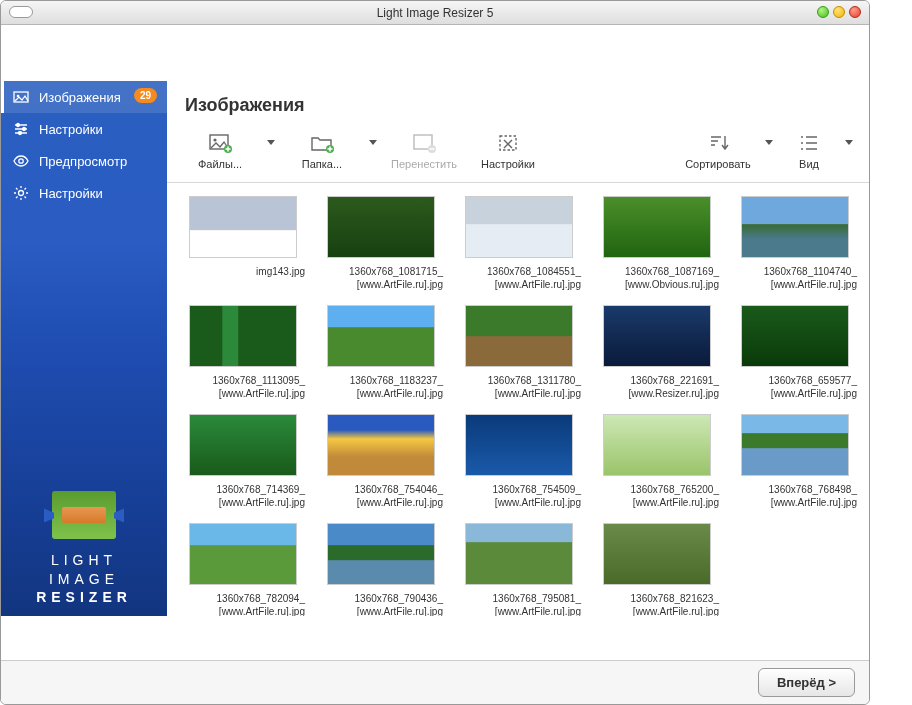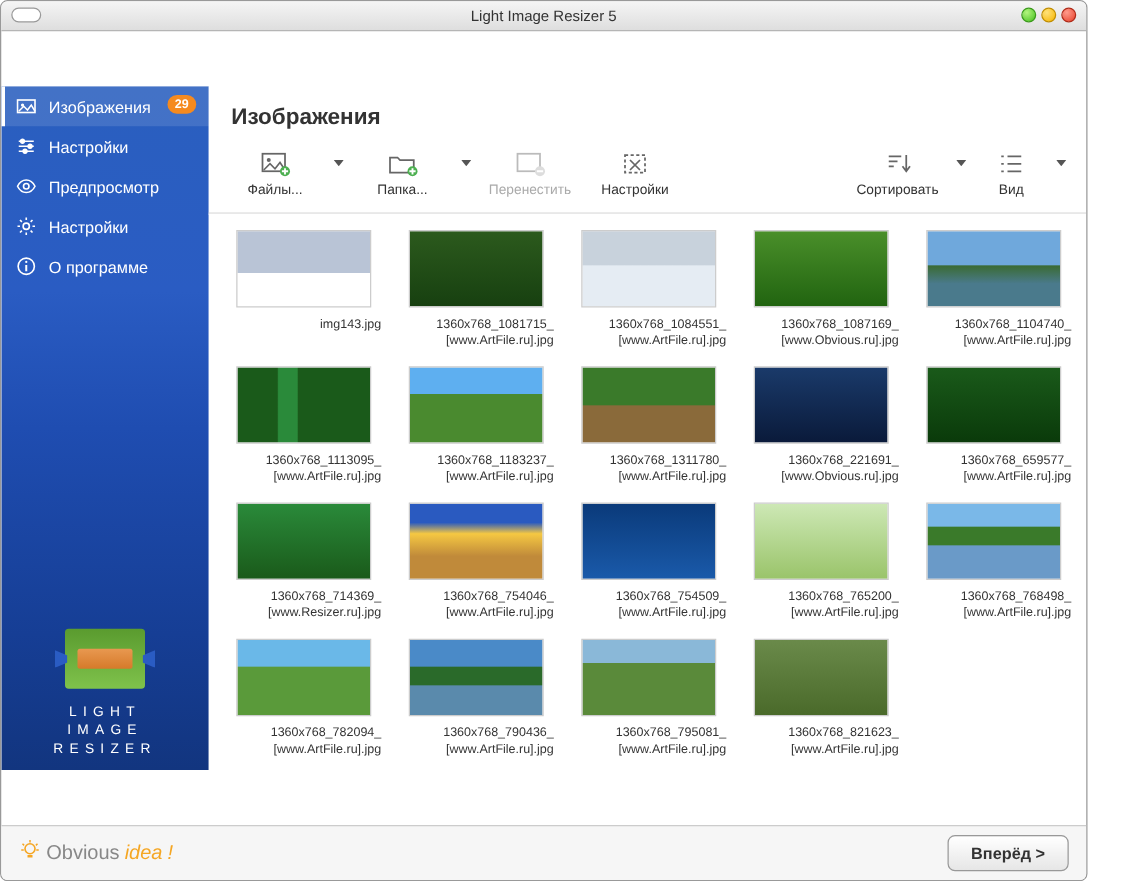--- a/index.html
+++ b/index.html
@@ -16,21 +16,21 @@
 .titlebar .pill-left {
   position: absolute; left: 8px; top: 5px; width: 24px; height: 12px;
   border: 1px solid #999; border-radius: 7px; background:#fff;
 }
 .traffic { position: absolute; right: 8px; top: 5px; display:flex; gap:4px;}
 .traffic span{ width:12px;height:12px;border-radius:50%; display:block;}
 .t-green{background:radial-gradient(circle at 35% 30%,#b3f57f,#46c01f);border:1px solid #3a9a1a;}
 .t-yellow{background:radial-gradient(circle at 35% 30%,#ffe27a,#f6b500);border:1px solid #c18e00;}
 .t-red{background:radial-gradient(circle at 35% 30%,#ff9b8c,#e7402a);border:1px solid #b02a18;}
 
-.body-row { flex:1; display:flex; overflow:hidden; }
+.body-row { flex:1; display:flex; overflow:hidden;margin-top:12px; }
 
 .sidebar {
   width: 170px; background: linear-gradient(180deg,#2a5fbf 0%,#2a5cc3 30%,#1f4db1 50%,#163e95 80%,#12357f 100%);
   display:flex; flex-direction:column; color:#fff;
 }
 .side-item {
   display:flex; align-items:center; gap:10px; padding:8px 12px;
   font-size:13px; cursor:pointer; position:relative;
 }
 .side-item.active { background: rgba(255,255,255,0.12); border-left:3px solid #fff; padding-left:9px;}
@@ -51,22 +51,22 @@
 .logo-box::before,.logo-box::after{
   content:'';position:absolute;width:10px;height:14px;background:#2a5cc3;
   top:17px;
 }
 .logo-box::before{left:-8px;clip-path:polygon(0 0,100% 30%,100% 70%,0 100%);}
 .logo-box::after{right:-8px;clip-path:polygon(0 30%,100% 0,100% 100%,0 70%);}
 .logo-inner{
   position:absolute;left:10px;right:10px;top:16px;height:16px;
   background:linear-gradient(#e89850,#d67a2a);border-radius:2px;
 }
-.logo-text{font-size:11px;letter-spacing:5px;font-weight:300;line-height:1.3;}
-.logo-text .thin{font-weight:400;}
+.logo-text{font-size:14px;letter-spacing:5px;font-weight:300;line-height:1.3;}
+.logo-text .thin{font-weight:700;}
 
 .main { flex:1; display:flex; flex-direction:column; background:#fff;}
 .main-header{ padding:14px 18px 8px; font-size:18px; font-weight:bold; color:#333;}
 .toolbar{
   display:flex; align-items:flex-start; padding:4px 14px 8px;
   border-bottom:1px solid #d8d8d8; gap:6px;
 }
 .tool-btn{
   display:flex;flex-direction:column;align-items:center;gap:4px;
   width:78px; padding:4px 2px; font-size:11px; color:#333; cursor:pointer;
@@ -206,30 +206,20 @@
       <div class="side-item">
         <span class="side-icon">
           <svg viewBox="0 0 16 16" stroke="#fff" stroke-width="1.3" fill="none">
               <circle cx="8" cy="8" r="2.5"></circle>
               <path d="M8 1v2M8 13v2M1 8h2M13 8h2M3 3l1.5 1.5M11.5 11.5L13 13M13 3l-1.5 1.5M4.5 11.5L3 13"></path>
             </svg>
         </span>
         <span>Настройки</span>
       </div>
 
-      <div class="side-item">
-        <span class="side-icon">
-          <svg viewBox="0 0 16 16" stroke="#fff" stroke-width="1.3" fill="none">
-              <circle cx="8" cy="8" r="6.5"></circle>
-              <line x1="8" y1="7" x2="8" y2="12" stroke-width="1.6"></line>
-              <circle cx="8" cy="4.5" r="0.9" fill="#fff" stroke="none"></circle>
-            </svg>
-        </span>
-        <span>О программе</span>
-      </div>
 
       <div class="sidebar-fill"></div>
 
       <div class="sidebar-logo">
         <div class="logo-box">
             <div class="logo-inner"></div>
           </div>
         <div class="logo-text">
           <div>LIGHT</div>
           <div>IMAGE</div>
@@ -376,31 +366,31 @@
 [www.ArtFile.ru].jpg</div>
               </div>
               <div class="thumb-cell">
                 <div class="thumb-img tg-stump"></div>
                 <div class="thumb-lbl">1360x768_1311780_
 [www.ArtFile.ru].jpg</div>
               </div>
               <div class="thumb-cell">
                 <div class="thumb-img tg-dusk"></div>
                 <div class="thumb-lbl">1360x768_221691_
-[www.Obvious.ru].jpg</div>
+[www.Resizer.ru].jpg</div>
               </div>
               <div class="thumb-cell">
                 <div class="thumb-img tg-moss"></div>
                 <div class="thumb-lbl">1360x768_659577_
 [www.ArtFile.ru].jpg</div>
               </div>
               <div class="thumb-cell">
                 <div class="thumb-img tg-lush"></div>
                 <div class="thumb-lbl">1360x768_714369_
-[www.Resizer.ru].jpg</div>
+[www.ArtFile.ru].jpg</div>
               </div>
               <div class="thumb-cell">
                 <div class="thumb-img tg-sunset"></div>
                 <div class="thumb-lbl">1360x768_754046_
 [www.ArtFile.ru].jpg</div>
               </div>
               <div class="thumb-cell">
                 <div class="thumb-img tg-planet"></div>
                 <div class="thumb-lbl">1360x768_754509_
 [www.ArtFile.ru].jpg</div>
@@ -436,29 +426,17 @@
 [www.ArtFile.ru].jpg</div>
               </div>
             </div>
         </div>
       </div>
 
     </div>
   </div>
 
   <div class="footer">
-    <div class="footer-logo">
-      <span class="bulb">
-        <svg width="18" height="18" viewBox="0 0 18 18">
-            <circle cx="9" cy="8" r="4" fill="none" stroke="#f5a623" stroke-width="1.3"></circle>
-            <path d="M7 13h4v2h-4z" fill="#f5a623"></path>
-            <path d="M9 1v2M3 4l1.3 1.3M15 4l-1.3 1.3M2 9h2M14 9h2" stroke="#f5a623" stroke-width="1.2"></path>
-          </svg>
-      </span>
-      <span>Obvious</span>
-        <span class="idea">idea</span>
-        <span class="idea">!</span>
-    </div>
     <div class="footer-fill"></div>
     <button class="next-btn">Вперёд &gt;</button>
   </div>
 
 </div>
 
 </body></html>

